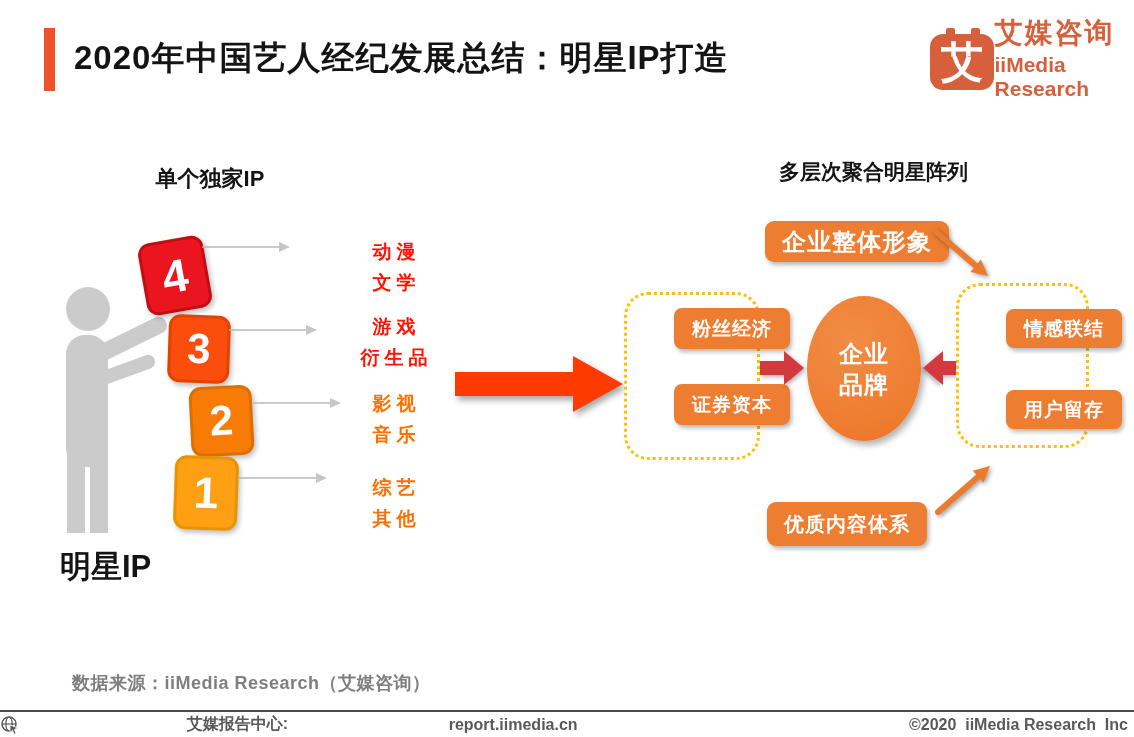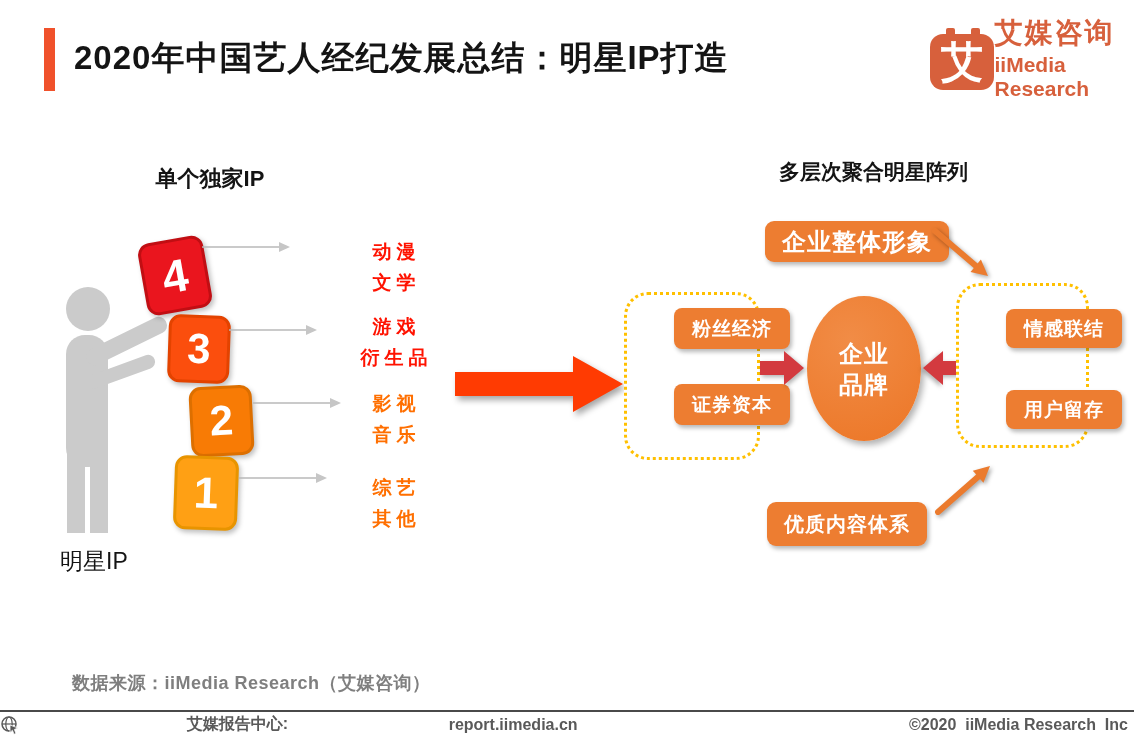--- a/index.html
+++ b/index.html
@@ -19,21 +19,21 @@
   .logo-prong { position:absolute; width:9px; height:14px; background:#D7603C; top:0; border-radius:2px; }
   .logo-prong.p1 { left:16px; } .logo-prong.p2 { left:41px; }
   .logo-glyph { position:absolute; left:0; top:6px; width:64px; height:56px; display:flex; align-items:center; justify-content:center;
     color:#fff; font-size:42px; font-weight:bold; }
   .logo-text { margin-left:14px; color:#D7603C; }
   .logo-cn { font-size:28px; font-weight:bold; letter-spacing:2px; }
   .logo-en { font-size:21px; font-weight:bold; margin-top:1px; }
 
   
   .left-title { left:130px; top:164px; width:160px; text-align:center; font-size:22px; font-weight:bold; color:#141414; }
-  .caption-left { left:60px; top:546px; font-size:23px; font-weight:normal; color:#141414; }
+  .caption-left { left:60px; top:546px; font-size:31px; font-weight:bold; color:#141414; }
 
   .block { border-radius:12px; color:#fff; font-weight:bold; display:flex; align-items:center; justify-content:center;
     box-shadow:2px 3px 5px rgba(0,0,0,0.25); }
   .block-4 { left:142px; top:239px; width:66px; height:73px; background:#EA151E; border:3px solid #C10E13; transform:rotate(-10deg); font-size:46px; }
   .block-3 { left:168px; top:315px; width:62px; height:68px; background:#FB4E0D; border:3px solid #E34300; transform:rotate(2deg); font-size:42px; }
   .block-2 { left:190px; top:386px; width:63px; height:70px; background:#F87B05; border:3px solid #DD6F00; transform:rotate(-3deg); font-size:42px; }
   .block-1 { left:174px; top:456px; width:64px; height:74px; background:#FFA014; border:3px solid #E89400; transform:rotate(2deg); font-size:44px; }
 
   .cat-label { width:116px; text-align:center; font-size:19px; font-weight:bold; line-height:31px; letter-spacing:5px; text-indent:5px; }
   .cat-1 { left:336px; top:236px; color:#FF1200; }

